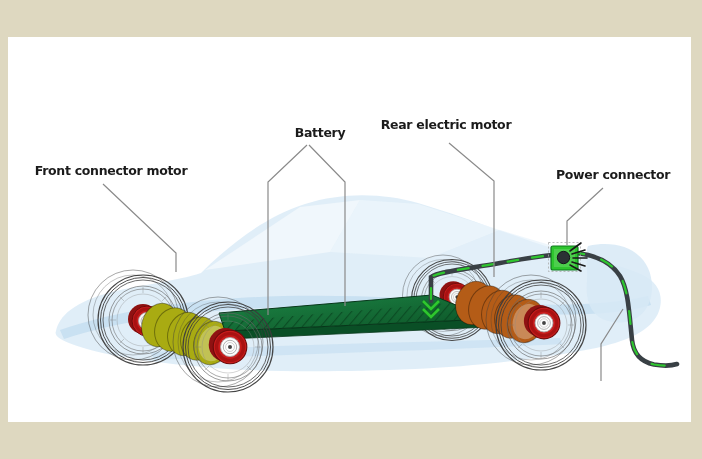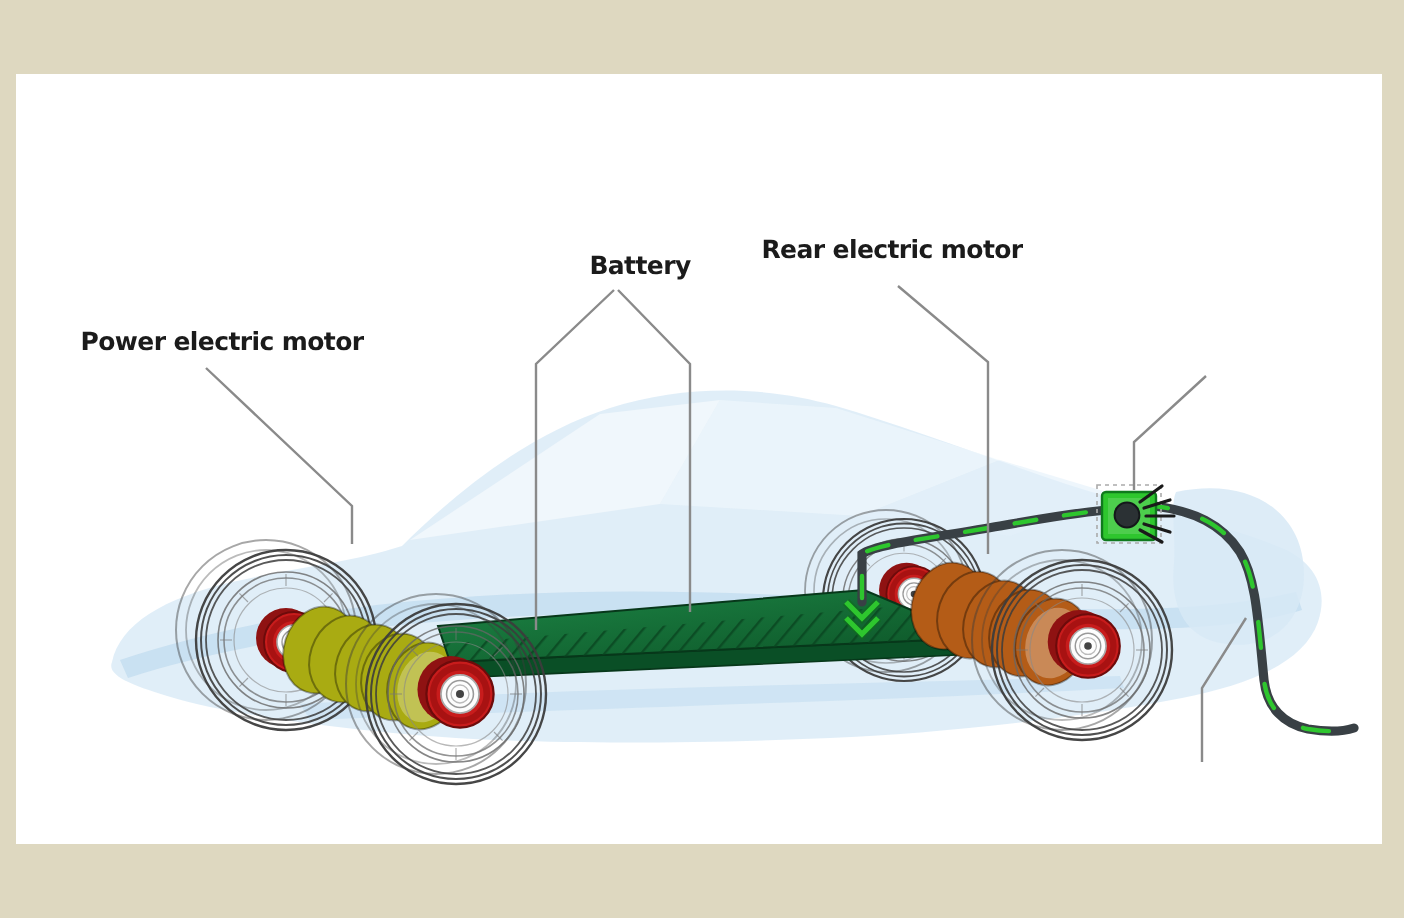--- a/index.html
+++ b/index.html
@@ -150,16 +150,17 @@
     <g>
       <polyline class="leader" points="103,184 176,253 176,272"></polyline>
       <polyline class="leader" points="307,145 268,182 268,315"></polyline>
       <polyline class="leader" points="309,145 345,182 345,306"></polyline>
       <polyline class="leader" points="449,143 494,181 494,277"></polyline>
       <polyline class="leader" points="603,188 567,221 567,245"></polyline>
       <polyline class="leader" points="623,309 601,344 601,381"></polyline>
     </g>
   </svg>
 
-  <div class="label" style="left:111px;top:164px;">Power electric motor</div>
+  <div class="label" style="left:111px;top:164px;">Front connector motor</div>
   <div class="label" style="left:310px;top:126px;padding-left:20px;">Battery</div>
   <div class="label" style="left:446px;top:118px;">Rear electric motor</div>
+  <div class="label" style="left:613px;top:168px;">Power connector</div>
 </div>
 
 </body></html>

